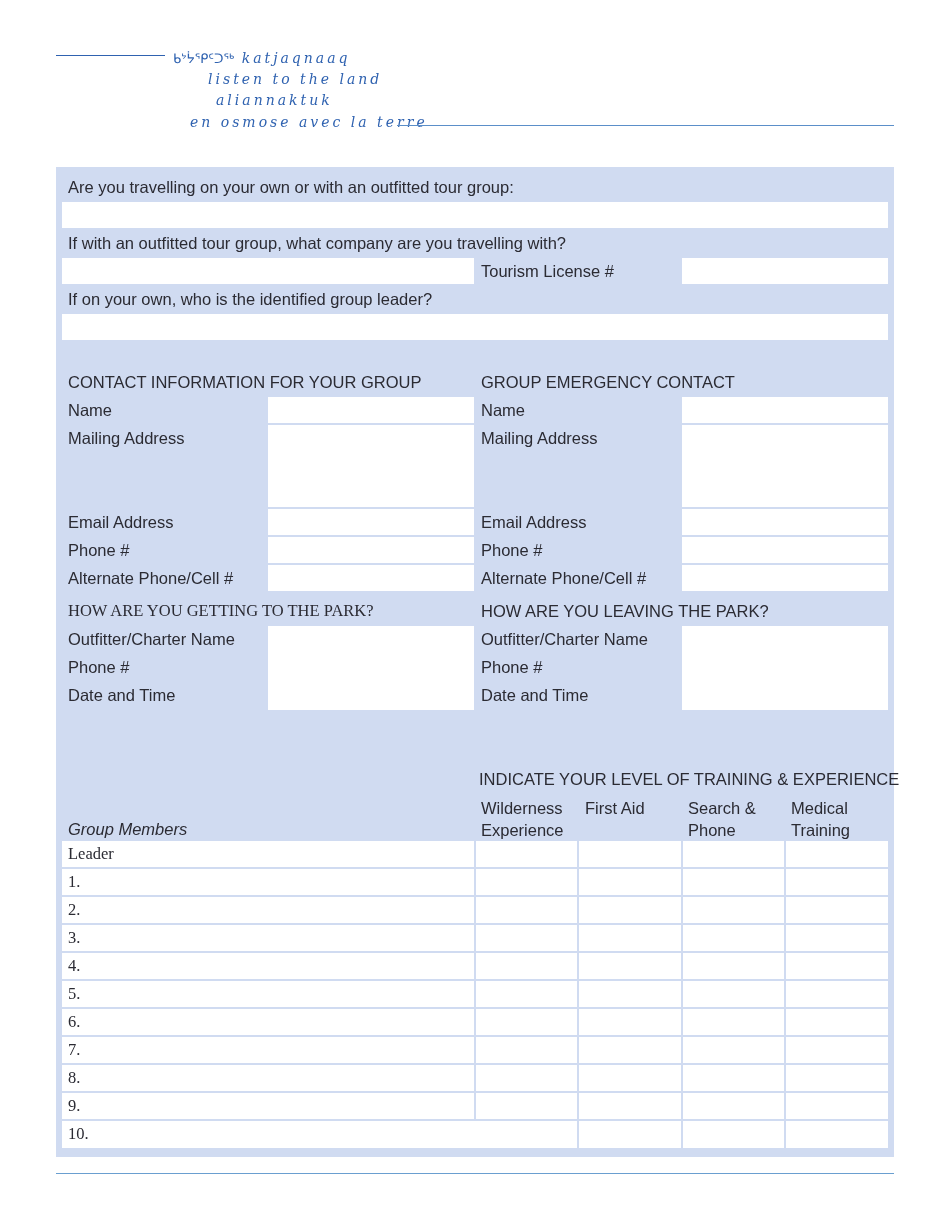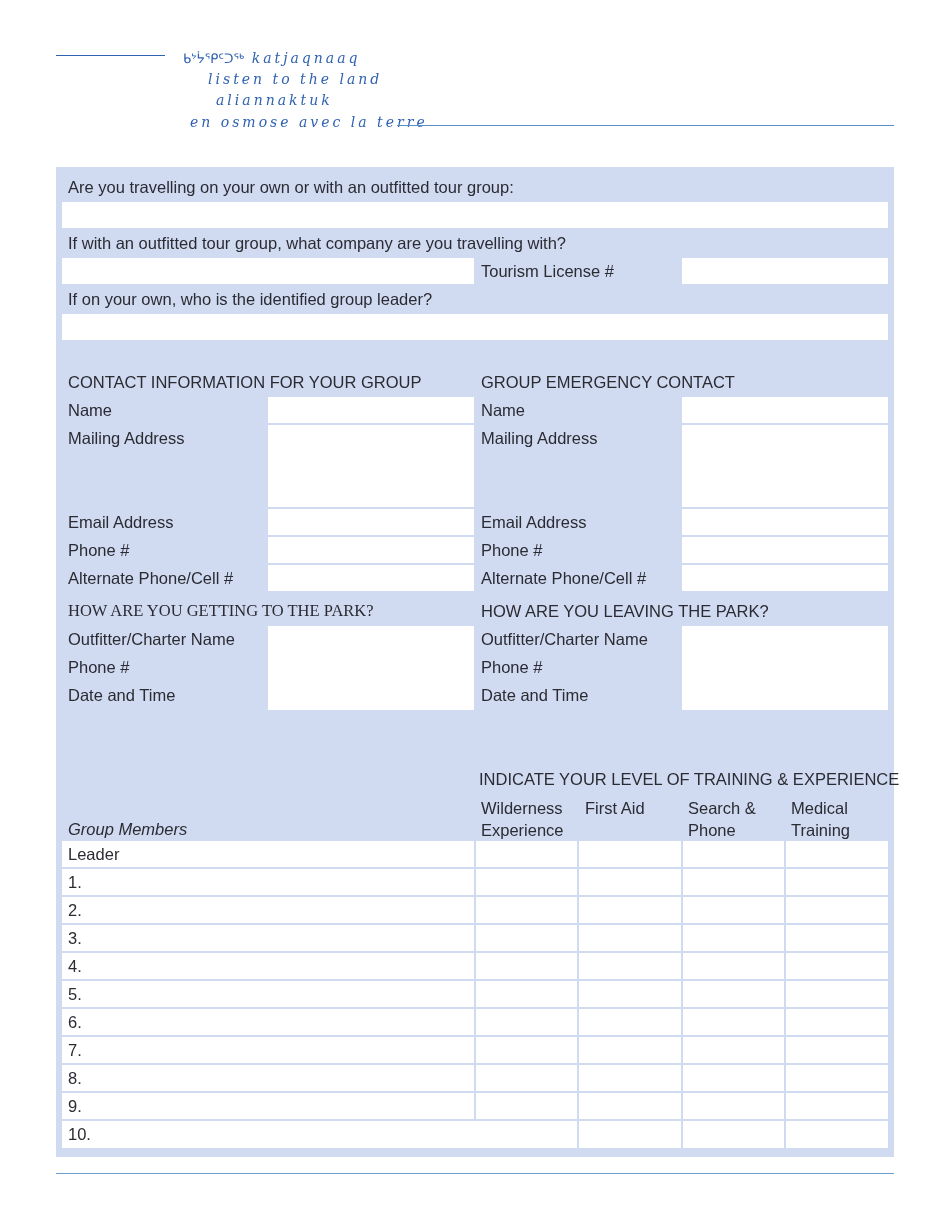--- a/index.html
+++ b/index.html
@@ -2,27 +2,27 @@
 <html><head>
 <meta charset="utf-8">
 <style>
   html,body{margin:0;padding:0;background:#ffffff;}
   body{width:950px;height:1230px;position:relative;overflow:hidden;font-family:"Liberation Sans",sans-serif;color:#2a2a30;}
   .rule{position:absolute;height:1px;background:#5b8fc9;}
   .logo-line{position:absolute;font-family:"DejaVu Serif",serif;font-style:italic;color:#2f62b0;font-size:14px;letter-spacing:3px;white-space:nowrap;}
   .panel{position:absolute;left:56px;top:167px;width:838px;height:990px;background:#d0dbf1;}
   .lbl{position:absolute;font-size:16.5px;line-height:20px;white-space:nowrap;color:#2b2b33;}
   .box{position:absolute;background:#ffffff;}
-  .cell{position:absolute;background:#ffffff;}
+  .cell{position:absolute;background:#ffffff;font-family:Liberation Serif, serif;}
 </style>
 </head>
 <body>
 
 <div class="rule" style="left:56px;top:55px;width:109px;background:#2f62b0;"></div>
-<div class="logo-line" style="left:183px;top:50px;">
+<div class="logo-line" style="left:173px;top:50px;">
   <span style="letter-spacing:0;font-style:normal;font-size:13px;">ᑲᔾᔮᕿᑦᑐᖅ</span>
   <span>katjaqnaaq</span>
 </div>
 <div class="logo-line" style="left:208px;top:71px;">listen to the land</div>
 <div class="logo-line" style="left:216px;top:92px;">aliannaktuk</div>
 <div class="logo-line" style="left:190px;top:114px;">en osmose avec la terre</div>
 <div class="rule" style="left:397px;top:125px;width:497px;"></div>
 
 <div class="panel"></div>
 

